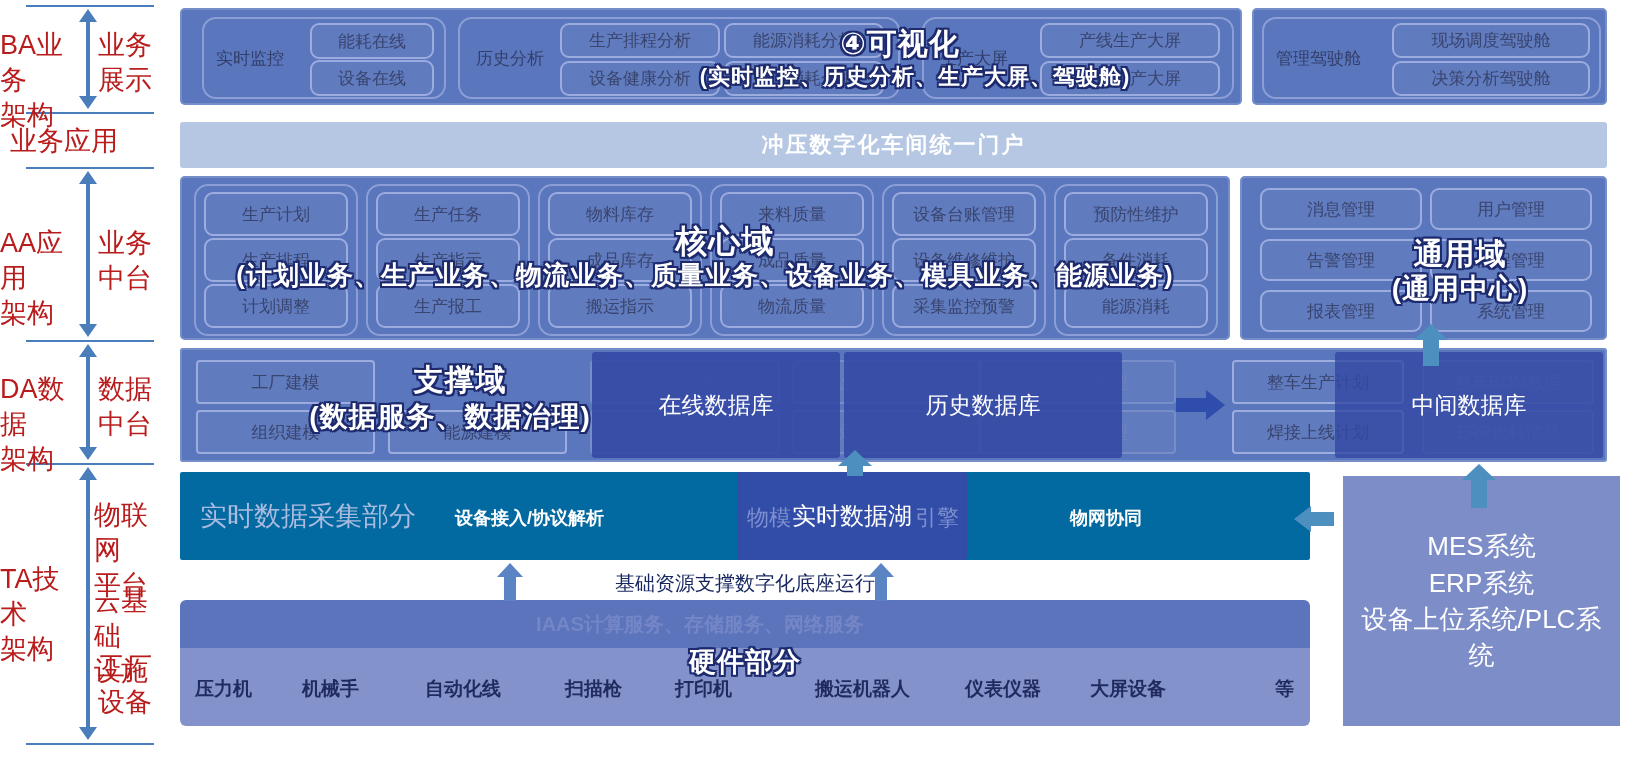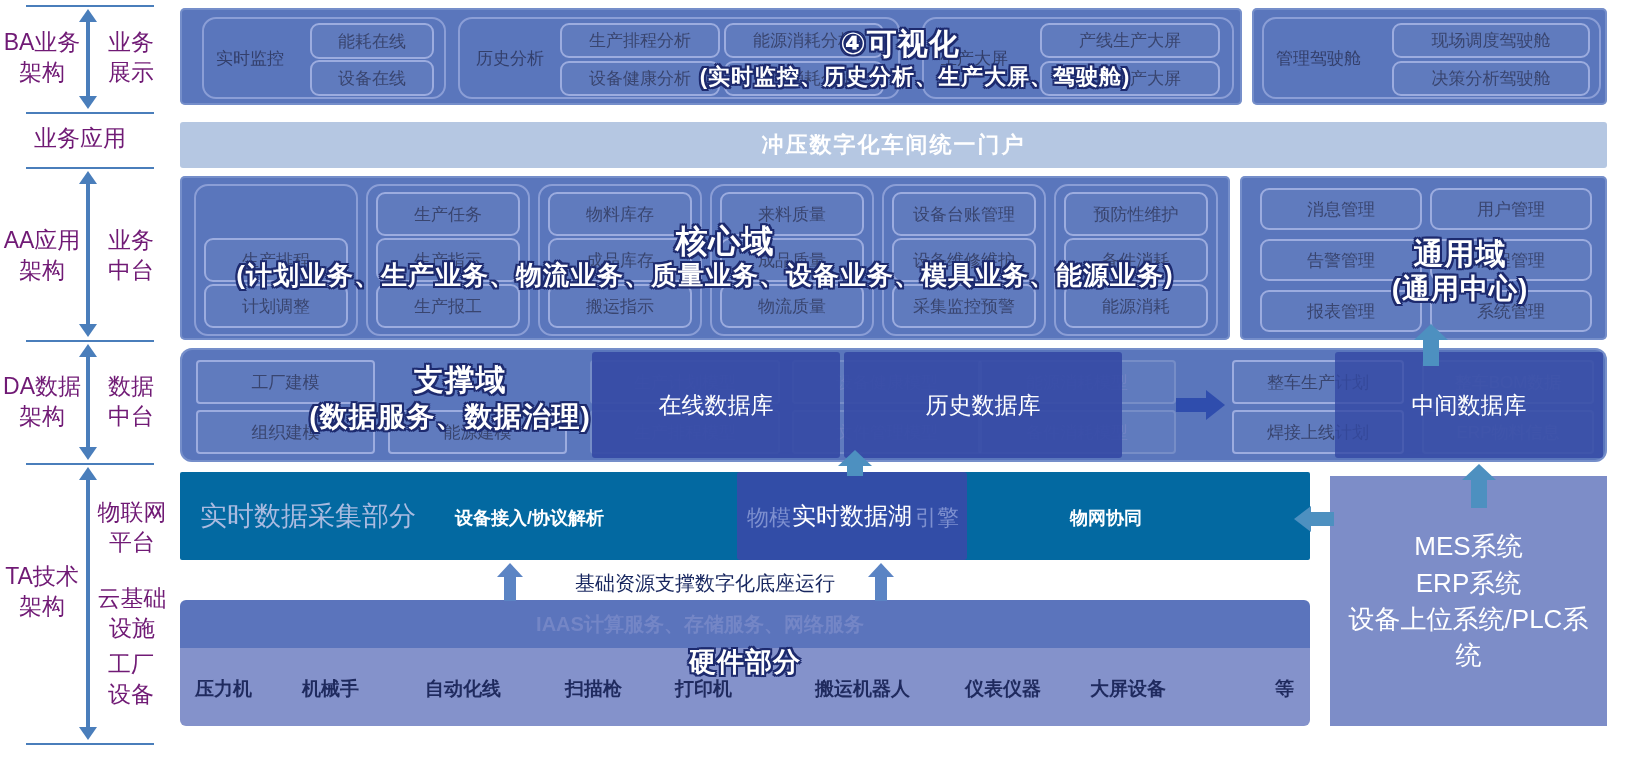--- a/index.html
+++ b/index.html
@@ -5,21 +5,21 @@
   html,body{margin:0;padding:0;background:#fff;}
   .canvas{position:relative;width:1629px;height:758px;background:#fff;overflow:hidden;
           font-family:"Liberation Sans","DejaVu Sans",sans-serif;}
   .abs{position:absolute;}
   
   .sep{position:absolute;left:26px;width:128px;height:2px;background:#4a7ebb;}
   .varrow{position:absolute;left:78px;width:20px;}
   .varrow::before{content:"";position:absolute;left:1px;top:0;border:9px solid transparent;border-top:none;border-bottom:13px solid #4a7ebb;}
   .varrow::after{content:"";position:absolute;left:1px;bottom:0;border:9px solid transparent;border-bottom:none;border-top:13px solid #4a7ebb;}
   .varrow .vstem{position:absolute;left:8px;top:10px;bottom:10px;width:4px;background:#4a7ebb;}
-  .sb{position:absolute;color:#701a75;font-size:23px;text-align:center;white-space:pre-line;line-height:1.3;}
+  .sb{position:absolute;color:#b91c1c;font-size:27px;text-align:left;white-space:pre-line;line-height:1.3;}
   
   .band{position:absolute;background:#5a76bc;border-radius:5px;box-shadow:inset 0 0 0 2px rgba(170,190,230,.35);}
   .group{position:absolute;border:2px solid #8b9ed6;border-radius:14px;}
   .glabel{position:absolute;color:#333f6b;font-size:17px;}
   .ibox{position:absolute;border:2px solid #9cacdf;border-radius:9px;display:flex;align-items:center;justify-content:center;
         color:#39456f;font-size:17px;background:rgba(255,255,255,.04);white-space:nowrap;}
   .faded{color:#7183c4;border-color:rgba(255,255,255,.14);}
   .darkbox{position:absolute;background:rgba(51,72,164,.88);border-radius:3px;display:flex;align-items:center;justify-content:center;
            color:#fff;font-size:23px;z-index:5;}
   .ov{position:absolute;color:#fff;font-weight:bold;text-align:center;z-index:30;letter-spacing:1px;pointer-events:none;
@@ -31,21 +31,21 @@
   .tup .stem{position:absolute;left:9px;top:15px;width:16px;bottom:0;background:#4d90c0;}
   .bup{position:absolute;width:26px;z-index:20;}
   .bup::before{content:"";position:absolute;left:0;top:0;border-left:13px solid transparent;border-right:13px solid transparent;border-bottom:14px solid #5b84c4;}
   .bup .stem{position:absolute;left:7px;top:13px;width:12px;bottom:0;background:#5b84c4;}
   .tleft{position:absolute;height:26px;z-index:20;}
   .tleft::before{content:"";position:absolute;left:0;top:0;border-top:13px solid transparent;border-bottom:13px solid transparent;border-right:17px solid #4d90c0;}
   .tleft .stem{position:absolute;left:16px;top:6px;height:14px;right:0;background:#4d90c0;}
   .dright{position:absolute;width:50px;height:30px;z-index:6;}
   .dright .stem{position:absolute;left:0;top:8px;width:30px;height:14px;background:#2f4dad;}
   .dright::after{content:"";position:absolute;left:30px;top:0;border-top:15px solid transparent;border-bottom:15px solid transparent;border-left:19px solid #2f4dad;}
-  .pre{white-space:pre-line;}
+  .pre{white-space:pre-line;margin-left:13px;}
 </style>
 </head>
 <body>
 
 <div class="canvas">
 
   <div class="sep" style="top:5px"></div>
   <div class="sep" style="top:112px"></div>
   <div class="sep" style="top:167px"></div>
   <div class="sep" style="top:340px"></div>
@@ -113,20 +113,21 @@
       <div class="ibox" style="left:128px;top:42px;width:194px;height:31px">决策分析驾驶舱</div>
     </div>
   </div>
   <div class="ov" style="left:740px;top:24px;width:320px;font-size:30px">④可视化</div>
   <div class="ov" style="left:655px;top:62px;width:520px;font-size:22px">(实时监控、历史分析、生产大屏、驾驶舱)</div>
 
   <div class="abs" style="left:180px;top:122px;width:1427px;height:46px;background:#b5c7e2;border-radius:3px;display:flex;align-items:center;justify-content:center;color:#fff;font-weight:bold;font-size:22px;letter-spacing:2px">冲压数字化车间统一门户</div>
 
   <div class="band" style="left:180px;top:176px;width:1050px;height:164px">
     <div class="group" style="left:14px;top:8px;width:160px;height:148px">
+      <div class="ibox" style="left:8px;top:6px;width:140px;height:40px">生产计划</div>
       <div class="ibox" style="left:8px;top:52px;width:140px;height:40px">生产排程</div>
       <div class="ibox" style="left:8px;top:98px;width:140px;height:40px">计划调整</div>
     </div>
     <div class="group" style="left:186px;top:8px;width:160px;height:148px">
       <div class="ibox" style="left:8px;top:6px;width:140px;height:40px">生产任务</div>
       <div class="ibox" style="left:8px;top:52px;width:140px;height:40px">生产指示</div>
       <div class="ibox" style="left:8px;top:98px;width:140px;height:40px">生产报工</div>
     </div>
     <div class="group" style="left:358px;top:8px;width:160px;height:148px">
       <div class="ibox" style="left:8px;top:6px;width:140px;height:40px">物料库存</div>
@@ -156,21 +157,21 @@
     <div class="ibox" style="left:20px;top:12px;width:158px;height:38px">消息管理</div>
     <div class="ibox" style="left:190px;top:12px;width:158px;height:38px">用户管理</div>
     <div class="ibox" style="left:20px;top:63px;width:158px;height:38px">告警管理</div>
     <div class="ibox" style="left:190px;top:63px;width:158px;height:38px">流程管理</div>
     <div class="ibox" style="left:20px;top:114px;width:158px;height:38px">报表管理</div>
     <div class="ibox" style="left:190px;top:114px;width:158px;height:38px">系统管理</div>
   </div>
   <div class="ov" style="left:1320px;top:234px;width:280px;font-size:30px">通用域</div>
   <div class="ov" style="left:1320px;top:270px;width:280px;font-size:28px">(通用中心)</div>
 
-  <div class="band" style="left:180px;top:348px;width:1427px;height:114px;border-radius:12px">
+  <div class="band" style="left:180px;top:348px;width:1427px;height:114px;border-radius:3px">
     <div class="ibox" style="left:16px;top:12px;width:175px;height:40px;border-radius:4px">工厂建模</div>
     <div class="ibox" style="left:16px;top:62px;width:175px;height:40px;border-radius:4px">组织建模</div>
     <div class="ibox" style="left:208px;top:62px;width:175px;height:40px;border-radius:4px">能源建模</div>
 
     <div class="ibox faded" style="left:410px;top:12px;width:186px;height:40px;border-radius:4px">生产计划模型</div>
     <div class="ibox faded" style="left:612px;top:12px;width:186px;height:40px;border-radius:4px">设备健康模型</div>
     <div class="ibox faded" style="left:798px;top:12px;width:194px;height:40px;border-radius:4px">能源消耗模型</div>
     <div class="ibox faded" style="left:410px;top:62px;width:186px;height:40px;border-radius:4px">生产排程模型</div>
     <div class="ibox faded" style="left:612px;top:62px;width:186px;height:40px;border-radius:4px">文件管理模型</div>
     <div class="ibox faded" style="left:798px;top:62px;width:194px;height:40px;border-radius:4px">备件消耗模型</div>
@@ -215,21 +216,21 @@
       <i class="stem"></i>
     </div>
 
   <div class="abs pre" style="left:1330px;top:476px;width:277px;height:250px;background:#7d8dc8;display:flex;align-items:center;justify-content:center;text-align:center;color:#fff;font-size:26px;line-height:1.4;padding:0 8px;box-sizing:border-box">MES系统
 ERP系统
 设备上位系统/PLC系统</div>
 
   <div class="bup" style="left:497px;top:563px;height:38px">
       <i class="stem"></i>
     </div>
-  <div class="abs" style="left:575px;top:570px;width:300px;text-align:left;color:#17265f;font-size:20px">基础资源支撑数字化底座运行</div>
+  <div class="abs" style="left:575px;top:570px;width:300px;text-align:right;color:#17265f;font-size:20px">基础资源支撑数字化底座运行</div>
   <div class="bup" style="left:868px;top:563px;height:38px">
       <i class="stem"></i>
     </div>
 
   <div class="abs" style="left:180px;top:600px;width:1130px;height:126px;border-radius:6px;overflow:hidden">
     <div class="abs" style="left:0;top:0;width:100%;height:48px;background:#5b74bc;display:flex;align-items:center;justify-content:center">
       <span style="color:#7486c6;font-weight:bold;font-size:20px;transform:translateX(-45px)">IAAS计算服务、存储服务、网络服务</span>
     </div>
     <div class="abs" style="left:0;top:48px;width:100%;height:78px;background:#8492cb">
       <span class="abs" style="left:15px;top:28px;color:#1f2a5e;font-weight:bold;font-size:19px">压力机</span>

